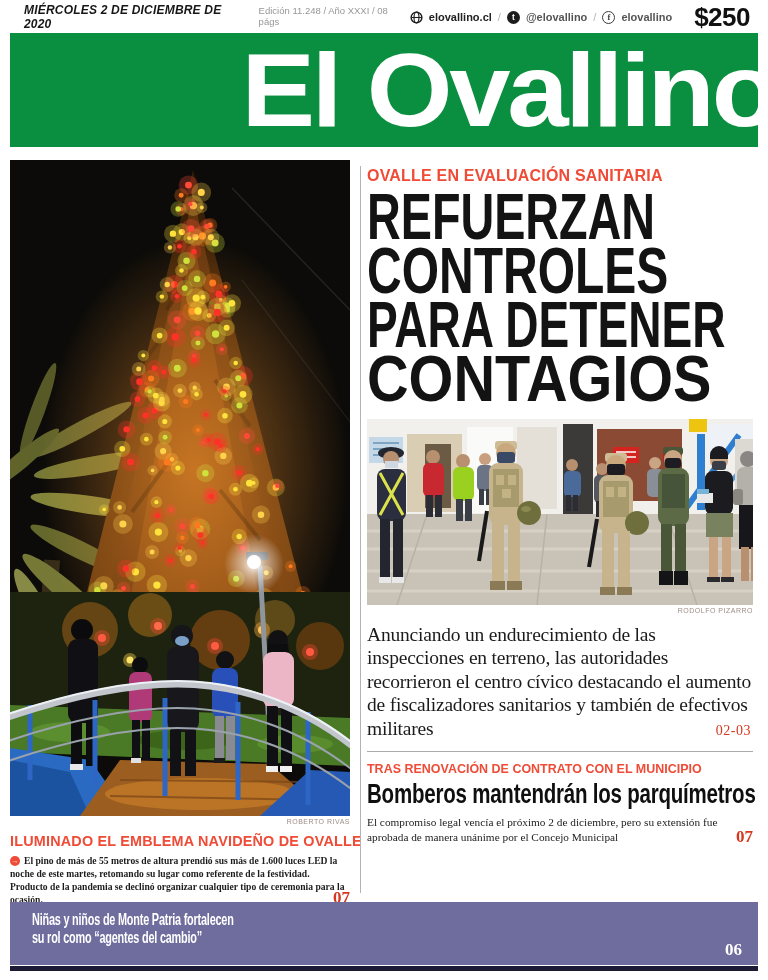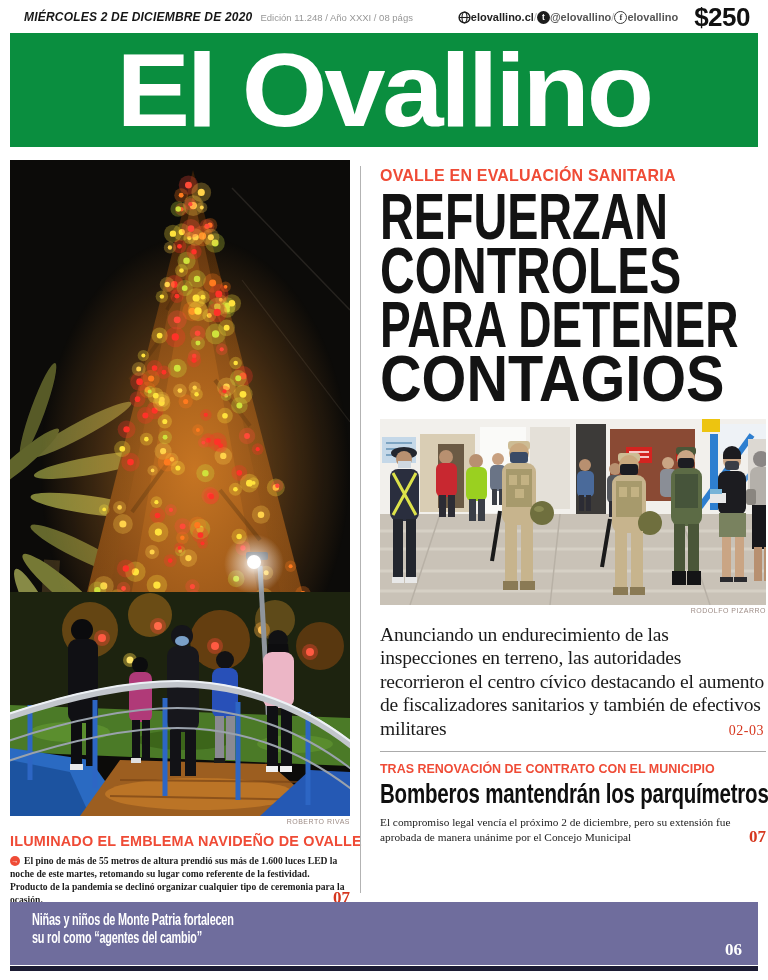--- a/index.html
+++ b/index.html
@@ -7,38 +7,38 @@
     width:768px;height:980px;position:relative;background:#fff;
     font-family:"Liberation Sans",sans-serif;overflow:hidden;
     -webkit-font-smoothing:antialiased;
   }
   
   .topbar{position:absolute;left:24px;right:18px;top:5px;height:24px;
     display:flex;justify-content:space-between;align-items:center;}
   .tb-left{display:flex;align-items:baseline;gap:8px;}
   .tb-date{font-size:12px;font-weight:800;color:#161616;letter-spacing:.2px;font-style:italic;}
   .tb-edition{font-size:9.5px;color:#979797;}
-  .tb-right{display:flex;align-items:center;font-size:11px;font-weight:700;color:#222;}
+  .tb-right{display:flex;align-items:center;gap:6px;font-size:11px;font-weight:700;color:#222;}
   .tb-right .sep{color:#b5b5b5;font-weight:400;}
   .tb-handle{color:#555;font-weight:600;}
   .tb-price{font-size:26px;font-weight:900;color:#111;margin-left:16px;letter-spacing:-.5px;}
   .tb-icon{width:13px;height:13px;display:inline-block;vertical-align:middle;}
   .circle-glyph{width:13px;height:13px;border-radius:50%;display:inline-flex;
     align-items:center;justify-content:center;font-size:8.5px;font-weight:900;}
   .glyph-dark{background:#1d1d1d;color:#fff;}
   .glyph-outline{border:1.4px solid #3a3a3a;color:#3a3a3a;box-sizing:border-box;font-family:"Liberation Serif",serif;}
   
   .masthead{position:absolute;left:10px;top:33px;width:748px;height:114px;
-    background:var(--green);display:flex;align-items:center;justify-content:center;}
+    background:var(--green);display:flex;align-items:center;justify-content:flex-end;}
   .masthead h1{margin:0;color:#fff;font-size:103px;font-weight:900;letter-spacing:-3px;
     transform:scaleX(1.07);line-height:1;}
   
   .leftcol{position:absolute;left:10px;top:160px;width:340px;}
   .divider{position:absolute;left:360px;top:166px;width:1px;height:727px;background:#b3b3b3;}
-  .rightcol{position:absolute;left:380px;top:160px;width:386px;}
+  .rightcol{position:absolute;left:367px;top:160px;width:386px;}
   .photo-credit{text-align:right;font-size:7px;color:#9d8c86;letter-spacing:.5px;margin-top:2px;}
   
   .kicker-left{margin-top:7px;color:var(--red);font-weight:900;font-size:15px;
     white-space:nowrap;transform:scaleX(.96);transform-origin:left;letter-spacing:.2px;}
   .body-left{position:relative;margin-top:5px;font-family:"Liberation Serif",serif;font-weight:700;
     font-size:9.6px;line-height:1.37;color:#1d1d1d;padding-right:2px;}
   .bullet{display:inline-flex;width:10px;height:10px;border-radius:50%;background:var(--red);
     color:#fff;font-size:7px;line-height:10px;align-items:center;justify-content:center;
     margin-right:4px;position:relative;top:-1px;font-family:"Liberation Sans",sans-serif;}
   .pagenum-left{position:absolute;right:0;bottom:-3px;font-family:"Liberation Serif",serif;

